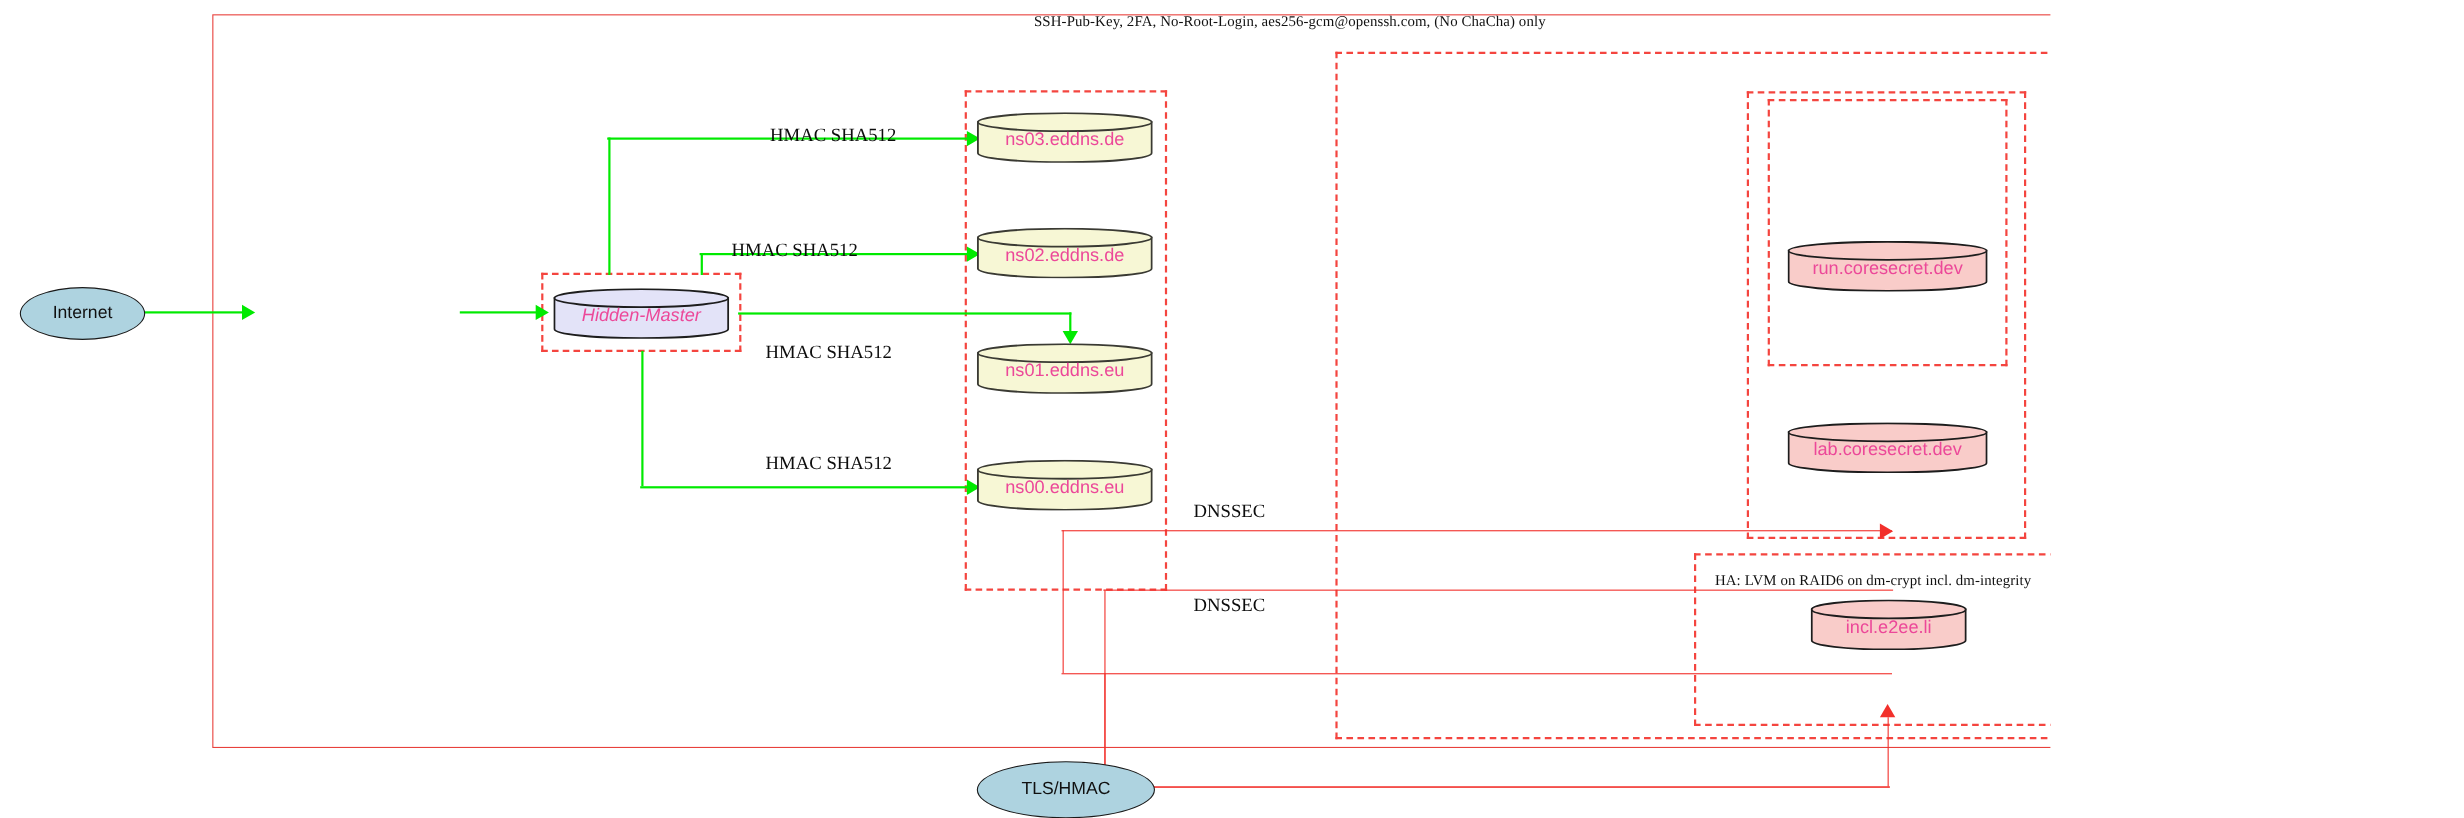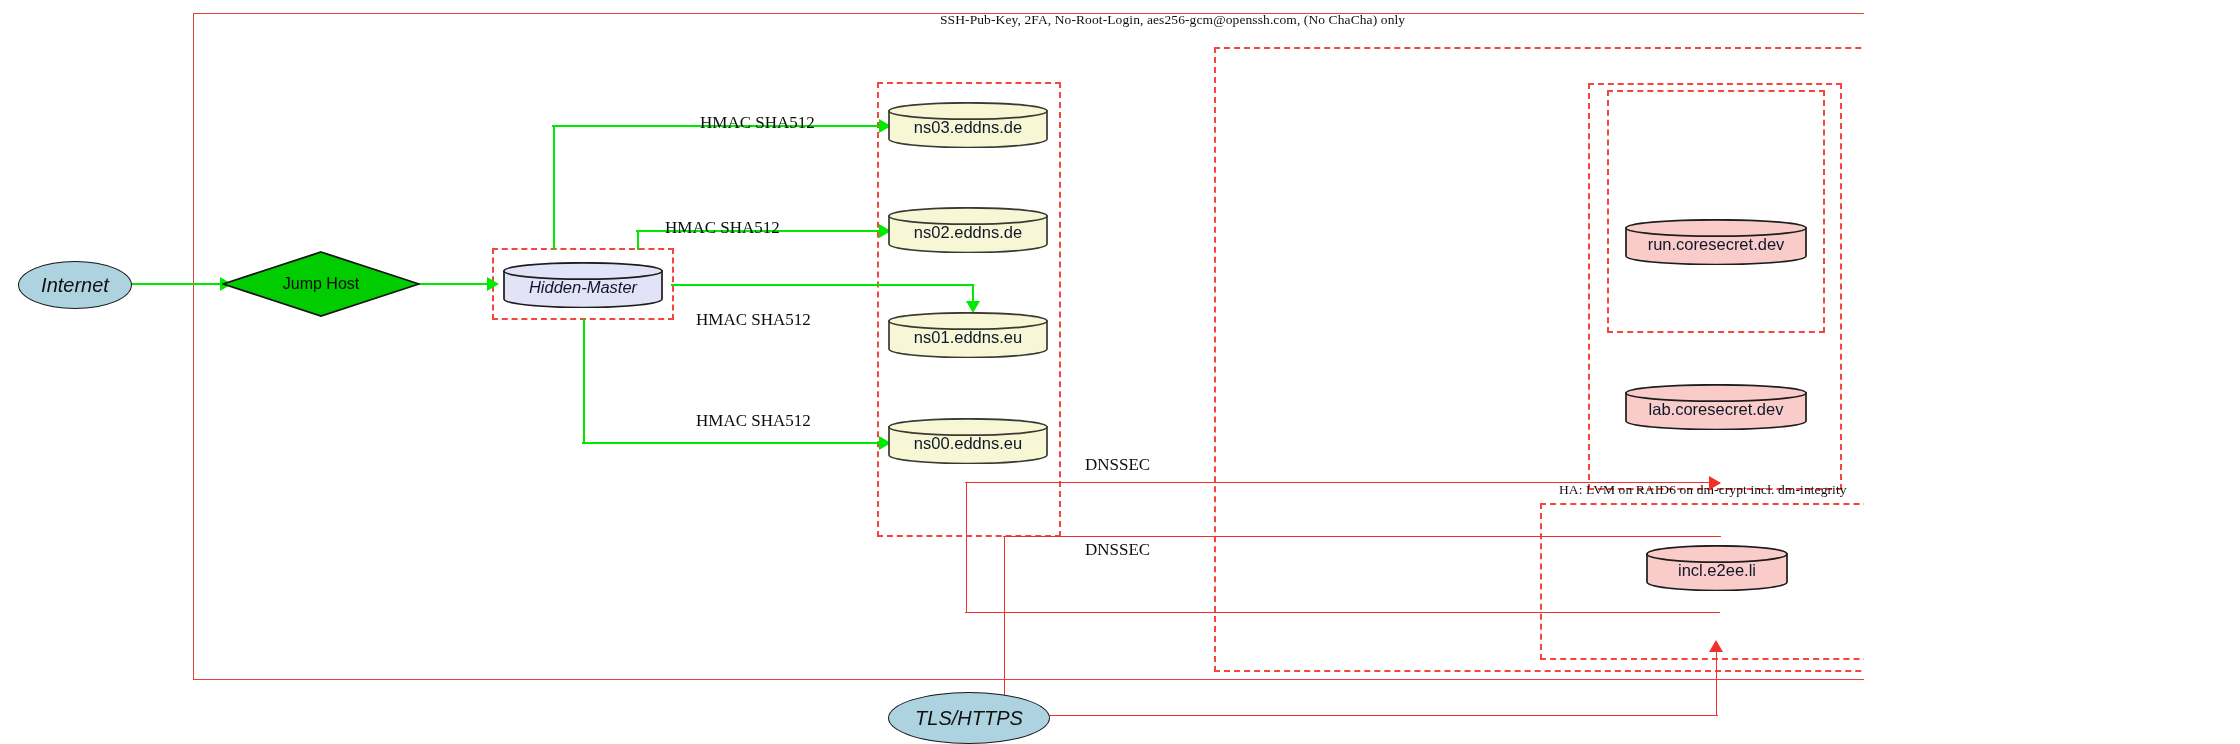--- a/index.html
+++ b/index.html
@@ -25,33 +25,33 @@
            border-bottom:7px solid transparent;border-left:12px solid #f2302b;}
   .arrow-u-red{position:absolute;width:0;height:0;border-left:7px solid transparent;
            border-right:7px solid transparent;border-bottom:12px solid #f2302b;}
 
   .edge-label{position:absolute;font-family:"Liberation Serif",serif;font-size:17px;color:#0d0d0d;
               white-space:nowrap;}
 
   
   .ellipse{position:absolute;border:1.6px solid #1a1a1a;border-radius:50%;
            display:flex;align-items:center;justify-content:center;
-           font-size:20px;color:#101010;background:#aed3e0;font-style:italic;}
+           font-size:16px;color:#101010;background:#aed3e0;}
 
   .diamond-wrap{position:absolute;}
   .diamond-wrap svg{display:block;}
   .diamond-text{position:absolute;left:0;top:0;width:100%;height:100%;
                 display:flex;align-items:center;justify-content:center;
                 font-size:16px;color:#0a0a0a;pointer-events:none;}
 
   .cyl{position:absolute;}
   .cyl svg{display:block;}
   .cyl .lbl{position:absolute;left:0;right:0;top:0;bottom:0;
             display:flex;align-items:center;justify-content:center;
-            font-size:16.5px;color:#0f172a;pointer-events:none;padding-top:5px;
+            font-size:16.5px;color:#ec4899;pointer-events:none;padding-top:5px;
             box-sizing:border-box;}
 </style>
 </head>
 <body>
 
 <div id="stage">
 
   <div class="box-solid" style="left:193px;top:13px;width:2039px;height:667px;"></div>
 
   <div class="cluster-label" style="left:940px;top:12px;">SSH-Pub-Key, 2FA, No-Root-Login, aes256-gcm@openssh.com, (No ChaCha) only</div>
@@ -60,21 +60,21 @@
 
 
   <div class="box-dash" style="left:877px;top:82px;width:184px;height:455px;"></div>
 
   <div class="box-dash" style="left:492px;top:248px;width:182px;height:72px;"></div>
 
   <div class="box-dash" style="left:1588px;top:83px;width:254px;height:407px;"></div>
   <div class="box-dash" style="left:1607px;top:90px;width:218px;height:243px;"></div>
 
   <div class="box-dash" style="left:1540px;top:503px;width:360px;height:157px;"></div>
-  <div class="cluster-label" style="left:1559px;top:482px;">HA: LVM on RAID6 on dm-crypt incl. dm-integrity</div>
+  <div class="cluster-label" style="left:1559px;top:520px;">HA: LVM on RAID6 on dm-crypt incl. dm-integrity</div>
 
   <div class="eh" style="left:128px;top:283px;width:100px;"></div>
   <div class="arrow-r" style="left:220px;top:277px;"></div>
 
   <div class="eh" style="left:418px;top:283px;width:76px;"></div>
   <div class="arrow-r" style="left:487px;top:277px;"></div>
 
   <div class="ev" style="left:553px;top:125px;height:125px;"></div>
   <div class="eh" style="left:552px;top:125px;width:335px;"></div>
   <div class="arrow-r" style="left:879px;top:119px;"></div>
@@ -110,26 +110,20 @@
   <div class="edge-label" style="left:1085px;top:540px;">DNSSEC</div>
 
   <div class="rh" style="left:968px;top:715px;width:750px;"></div>
 
   <div class="rv" style="left:1004px;top:612px;height:103px;"></div>
 
   <div class="ellipse" style="left:18px;top:261px;width:112px;height:46px;">
     <span>Internet</span>
   </div>
 
-  <div class="diamond-wrap" style="left:222px;top:251px;width:198px;height:66px;">
-    <svg width="198" height="66" viewBox="0 0 198 66">
-      <polygon points="99,1 197,33 99,65 1,33" fill="#00cc00" stroke="#141414" stroke-width="1.8"></polygon>
-    </svg>
-    <div class="diamond-text">Jump Host</div>
-  </div>
 
   <div class="cyl" style="left:503px;top:262px;width:160px;height:46px;font-style:italic;">
     <svg width="160" height="46" viewBox="0 0 160 46">
       <path d="M1,9 L1,37 A79,8.5 0 0 0 159,37 L159,9 Z" fill="#e3e3f8" stroke="#1d1d1d" stroke-width="1.7"></path>
       <ellipse cx="80" cy="9" rx="79" ry="8.2" fill="#e3e3f8" stroke="#1d1d1d" stroke-width="1.7"></ellipse>
     </svg>
     <div class="lbl">Hidden-Master</div>
   </div>
 
   <div class="cyl" style="left:888px;top:102px;width:160px;height:46px;">
@@ -183,16 +177,16 @@
 
   <div class="cyl" style="left:1646px;top:545px;width:142px;height:46px;">
     <svg width="142" height="46" viewBox="0 0 142 46">
       <path d="M1,9 L1,37 A70,8.5 0 0 0 141,37 L141,9 Z" fill="#f9ccc9" stroke="#1d1d1d" stroke-width="1.7"></path>
       <ellipse cx="71" cy="9" rx="70" ry="8.2" fill="#f9ccc9" stroke="#1d1d1d" stroke-width="1.7"></ellipse>
     </svg>
     <div class="lbl">incl.e2ee.li</div>
   </div>
 
   <div class="ellipse" style="left:888px;top:692px;width:160px;height:50px;">
-    <span>TLS/HTTPS</span>
+    <span>TLS/HMAC</span>
   </div>
 
 </div>
 
 </body></html>

